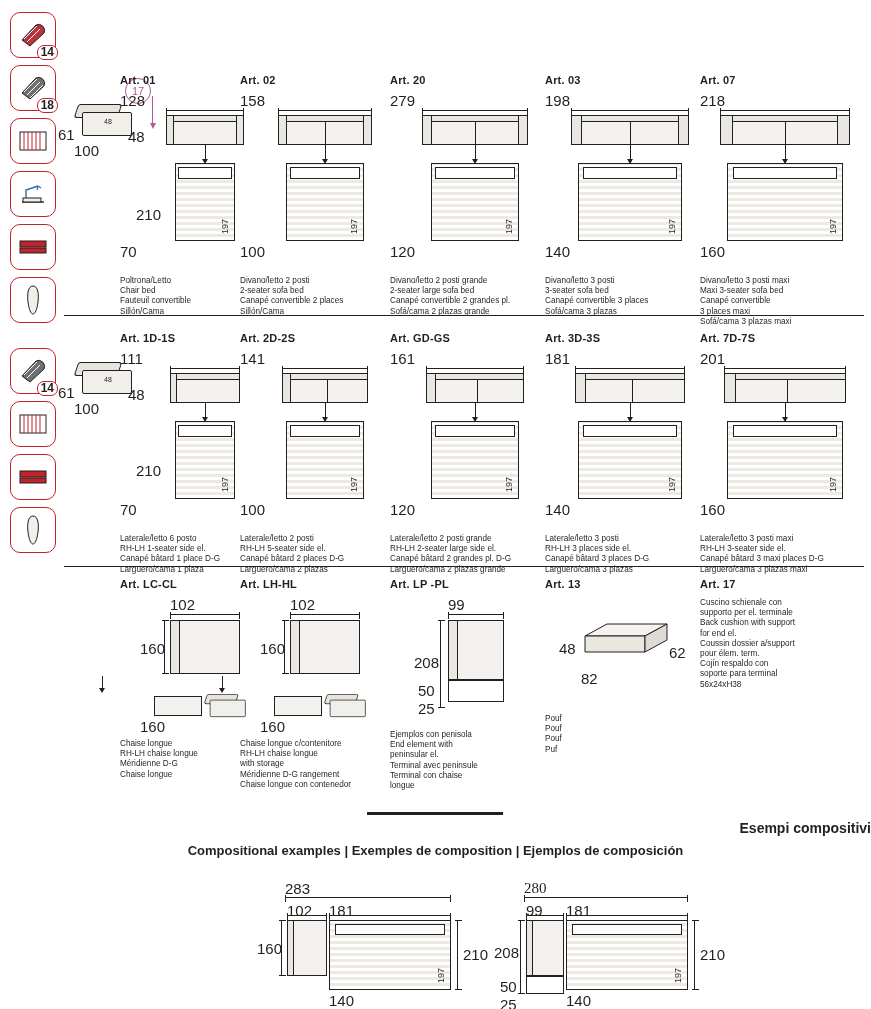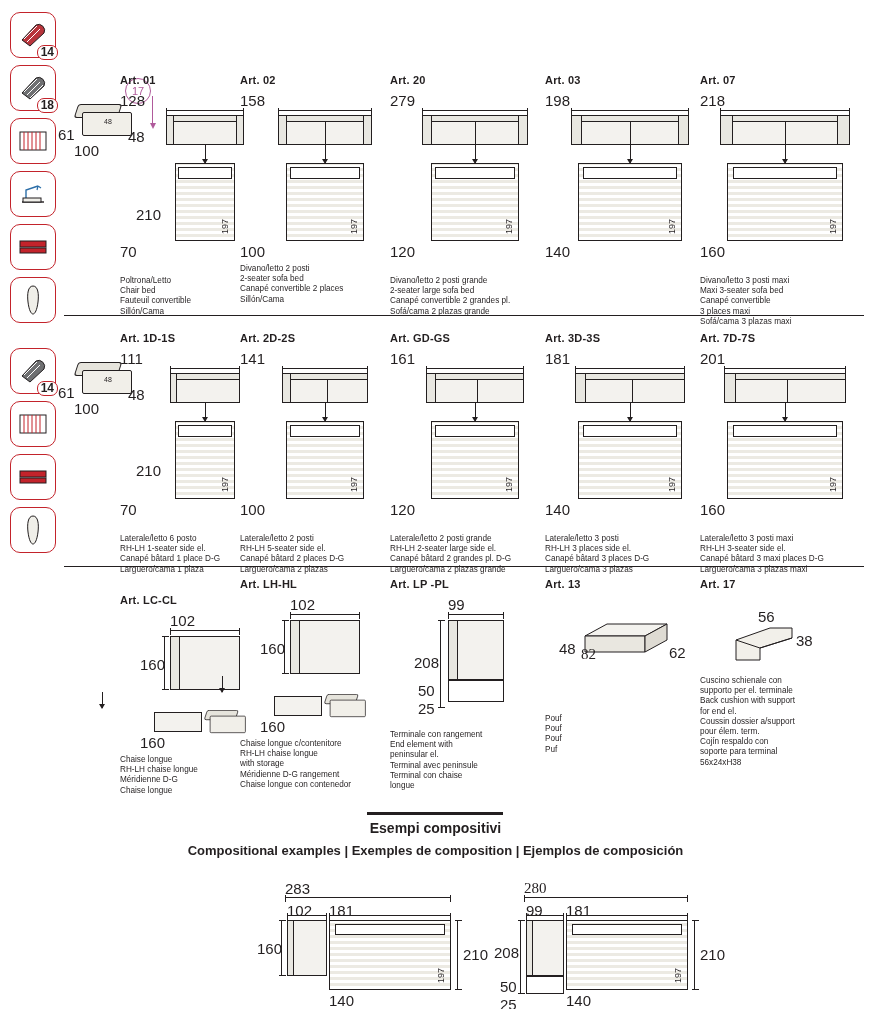--- a/index.html
+++ b/index.html
@@ -250,21 +250,21 @@
     <div class="arm"></div>
     <div class="arm r"></div>
     <div class="seat-div" style="left:50%"></div>
   </div>
   <div class="arrow" style="height:18px;"></div>
   <div class="bed" style="width:78px;height:78px;margin:0 auto;">
     <div class="pillow"></div>
     <div class="num-in-bed">197</div>
   </div>
   <div class="dim" style="margin-top:2px;">100</div>
-  <div class="caption" style="margin-top:4px;">
+  <div class="caption" style="margin-top:16px;">
     <div>Divano/letto 2 posti</div>
     <div>2-seater sofa bed</div>
     <div>Canapé convertible 2 places</div>
     <div>Sillón/Cama</div>
   </div>
 </div>
 
 <div class="group" style="left:390px; top:74px;">
   <div class="col-title">Art. 20</div>
   <div class="dim" style="margin-top:6px;">279</div>
@@ -298,20 +298,26 @@
     <div class="arm"></div>
     <div class="arm r"></div>
     <div class="seat-div" style="left:50%"></div>
   </div>
   <div class="arrow" style="height:18px;"></div>
   <div class="bed" style="width:104px;height:78px;margin:0 auto;">
     <div class="pillow"></div>
     <div class="num-in-bed">197</div>
   </div>
   <div class="dim" style="margin-top:2px;">140</div>
+  <div class="caption" style="margin-top:16px;">
+    <div>Divano/letto 3 posti</div>
+    <div>3-seater sofa bed</div>
+    <div>Canapé convertible 3 places</div>
+    <div>Sofá/cama 3 plazas</div>
+  </div>
 </div>
 
 <div class="group" style="left:700px; top:74px;">
   <div class="col-title">Art. 07</div>
   <div class="dim" style="margin-top:6px;">218</div>
   <div class="hline" style="margin:1px auto 4px; width:130px;"></div>
   <div class="sofa-top" style="width:130px;height:30px;margin:0 auto;">
     <div class="back"></div>
     <div class="arm"></div>
     <div class="arm r"></div>
@@ -443,21 +449,21 @@
   <div class="caption" style="margin-top:16px;">
     <div>Laterale/letto 3 posti maxi</div>
     <div>RH-LH 3-seater side el.</div>
     <div>Canapé bâtard 3 maxi places D-G</div>
     <div>Larguero/cama 3 plazas maxi</div>
   </div>
 </div>
 
 <div class="sep" style="left:64px; top:566px; width:800px;"></div>
 
-<div class="group" style="left:120px; top:578px;margin-top:16px;">
+<div class="group" style="left:120px; top:578px;">
   <div class="col-title">Art. LC-CL</div>
   <div class="dim" style="margin-top:6px; width:70px; margin-left:50px;">102</div>
   <div class="hline" style="margin:1px 0 3px 50px; width:70px;"></div>
   <div style="position:relative; height:58px;">
     <div class="dim" style="position:absolute;left:20px;top:22px;">160</div>
     <div class="vline" style="position:absolute;left:44px;top:2px;height:54px;"></div>
     <div class="sofa-top" style="position:absolute;left:50px;top:2px;width:70px;height:54px;">
       <div class="arm" style="width:13%"></div>
     </div>
   </div>
@@ -515,75 +521,66 @@
     <div class="dim" style="position:absolute;left:24px;top:36px;">208</div>
     <div class="vline" style="position:absolute;left:50px;top:2px;height:88px;"></div>
     <div class="sofa-top" style="position:absolute;left:58px;top:2px;width:56px;height:60px;">
       <div class="arm" style="width:16%"></div>
     </div>
     <div class="sofa-top" style="position:absolute;left:58px;top:62px;width:56px;height:22px;background:#fff;"></div>
     <div class="dim" style="position:absolute;left:28px;top:64px;">50</div>
     <div class="dim" style="position:absolute;left:28px;top:82px;">25</div>
   </div>
   <div class="caption" style="margin-top:20px;">
-    <div>Terminale con rangement</div>
+    <div>Ejemplos con penisola</div>
     <div>End element with</div>
     <div>peninsular el.</div>
     <div>Terminal avec peninsule</div>
     <div>Terminal con chaise</div>
     <div>longue</div>
   </div>
 </div>
 
 <div class="group" style="left:545px; top:578px;">
   <div class="col-title">Art. 13</div>
   <div style="position:relative;height:70px;margin-top:24px;">
     <svg width="110" height="46" viewBox="0 0 110 46" style="position:absolute;left:32px;top:6px;">
       <polygon points="8,16 68,16 90,4 30,4" fill="#f3f2ee" stroke="#231f20"></polygon>
       <polygon points="8,16 68,16 68,32 8,32" fill="#e9e7e0" stroke="#231f20"></polygon>
       <polygon points="68,16 90,4 90,20 68,32" fill="#dedbd3" stroke="#231f20"></polygon>
     </svg>
     <div class="dim" style="position:absolute;left:14px;top:26px;">48</div>
     <div class="dim" style="position:absolute;left:124px;top:30px;">62</div>
-    <div class="dim" style="position:absolute;left:36px;top:32px;width:60px;font-family:Liberation Serif, serif;">82</div>
+    <div class="dim" style="position:absolute;left:36px;top:56px;width:60px;">82</div>
   </div>
   <div class="caption" style="margin-top:30px;">
     <div>Pouf</div>
     <div>Pouf</div>
     <div>Pouf</div>
     <div>Puf</div>
   </div>
 </div>
 
 <div class="group" style="left:700px; top:578px;">
   <div class="col-title">Art. 17</div>
-  <div style="position:relative;height:60px;margin-top:18px;">
-    <div class="dim" style="position:absolute;left:58px;top:0px;">56</div>
-    <svg width="110" height="44" viewBox="0 0 110 44" style="position:absolute;left:30px;top:14px;">
-      <polygon points="6,18 40,6 62,6 62,16 30,26 30,38 6,38" fill="#f2f0ea" stroke="#231f20"></polygon>
-      <path d="M30 26 L62 16" stroke="#231f20"></path>
-      <path d="M6 18 L30 26" stroke="#231f20"></path>
-    </svg>
-    <div class="dim" style="position:absolute;left:96px;top:24px;">38</div>
-  </div>
   <div class="caption" style="margin-top:8px;">
     <div>Cuscino schienale con</div>
     <div>supporto per el. terminale</div>
     <div>Back cushion with support</div>
     <div>for end el.</div>
     <div>Coussin dossier a/support</div>
     <div>pour élem. term.</div>
     <div>Cojín respaldo con</div>
     <div>soporte para terminal</div>
     <div>56x24xH38</div>
   </div>
 </div>
 
 <div class="bold-rule" style="left:367px; top:812px; width:136px;"></div>
-<div class="ttl1" style="position:absolute; left:0; top:820px; width:871px;">Esempi compositivi</div>
+<div class="ttl1" style="position:absolute; left:0; top:820px; width:871px;text-align:right;">Esempi compositivi</div>
 <div class="ttl2" style="position:absolute; left:0; top:843px; width:871px;">Compositional examples | Exemples de composition | Ejemplos de composición</div>
 
 <div class="row" style="left:263px; top:880px;">
   <div class="dim" style="width:166px; margin-left:22px;">283</div>
   <div class="hline" style="width:166px; margin-left:22px;"></div>
   <div style="position:relative; height:86px; margin-top:6px;">
     <div class="dim" style="position:absolute; left:24px; top:-2px; width:40px;">102</div>
     <div class="dim" style="position:absolute; left:66px; top:-2px; width:122px;">181</div>
     <div class="hline" style="position:absolute; left:24px; top:11px; width:40px;"></div>
     <div class="hline" style="position:absolute; left:66px; top:11px; width:122px;"></div>

